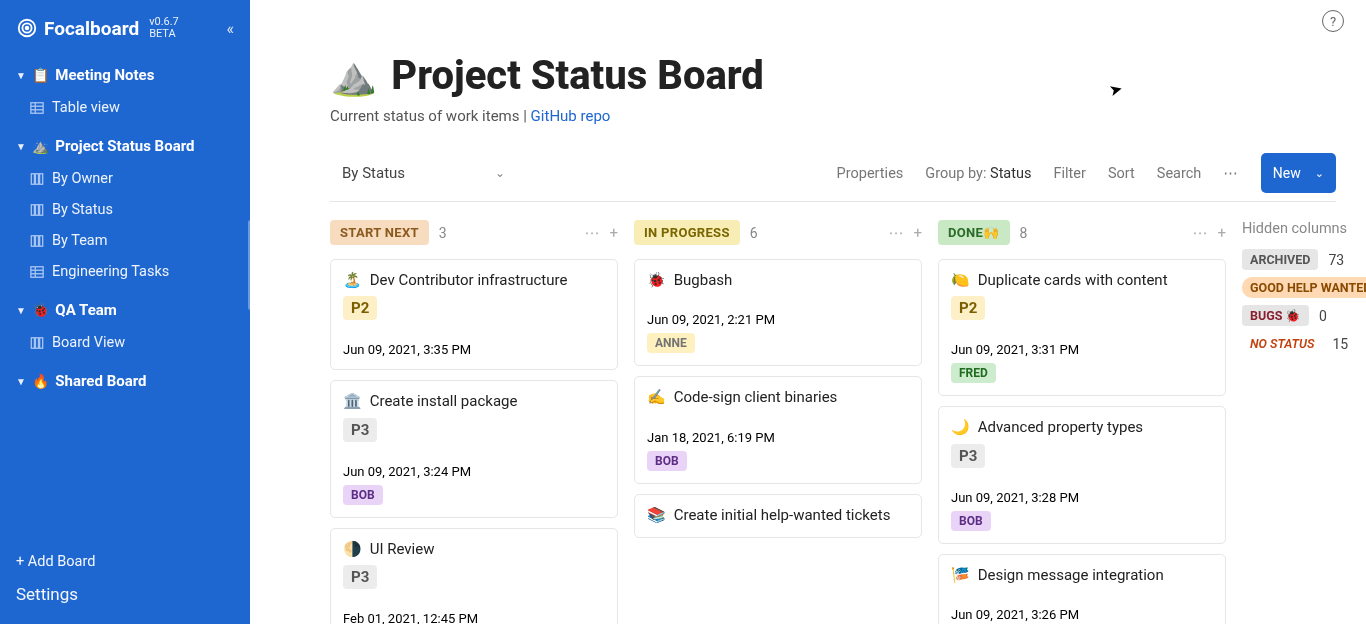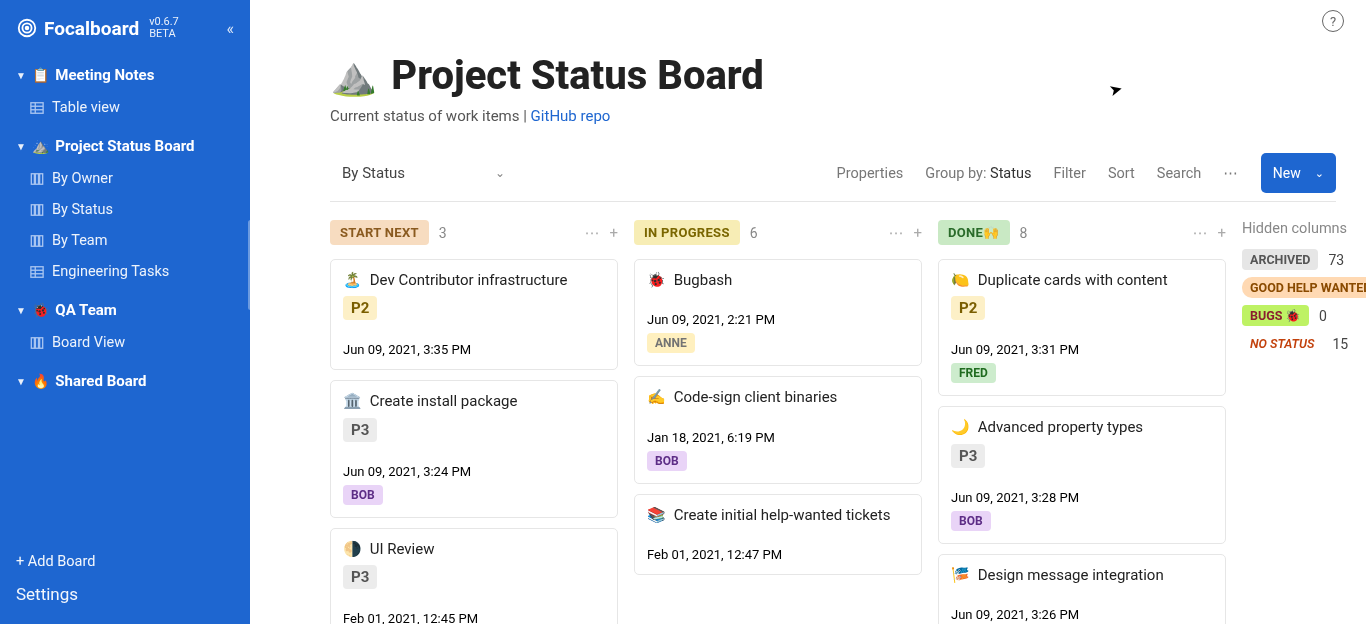--- a/index.html
+++ b/index.html
@@ -66,21 +66,21 @@
 .as-FRED { background: #cdeccd; color: #1f6b1f;}
 .as-BOB { background: #e9d4f7; color: #5d2d86;}
 
 .hidden-cols { width: 190px; flex-shrink:0;}
 .hidden-header { font-size: 14.5px; color: #888; margin-bottom: 12px;}
 .hidden-row { display:flex; align-items:center; gap:10px; margin-bottom:7px; cursor:pointer;}
 .hidden-label { padding: 3px 8px; border-radius: 4px; font-size: 12.5px; font-weight:700;}
 .hidden-count { color:#444; font-size:14px;}
 .hl-archived { background:#e6e6e6; color:#555;}
 .hl-help { background:#ffd9b3; color:#8a4a00;border-radius:10px;}
-.hl-bugs { background:#bef264; color:#8a1f2f;}
+.hl-bugs { background:#e5e5e5; color:#8a1f2f;}
 .hl-none { color:#c2410c; font-weight:600;font-style:italic;}
 
 
 .cl-start { background:#f7dcc0; color:#8a5a1f;}
 .cl-progress { background:#f7edb5; color:#7a6600;}
 .cl-done { background:#c9e9c4; color:#2a6b2a;}
 </style>
 </head>
 <body>
 
@@ -275,21 +275,20 @@
           </div><div class="card-date">Jun 09, 2021, 2:21 PM</div><span class="assignee as-ANNE">ANNE</span></div>
         <div class="card"><div class="card-title-row">
             <span class="card-emoji">✍️</span>
             <span>Code-sign client binaries</span>
           </div><div class="card-date">Jan 18, 2021, 6:19 PM</div><span class="assignee as-BOB">BOB</span></div>
         <div class="card">
           <div class="card-title-row">
             <span class="card-emoji">📚</span>
             <span>Create initial help-wanted tickets</span>
           </div>
-          <div class="card-date">Feb 01, 2021, 12:47 PM</div>
         </div>
       </div>
       <div class="column">
         <div class="col-header">
           <span class="col-label cl-done">DONE🙌</span>
           <span class="col-count">8</span>
           <div class="col-actions">
             <span>⋯</span>
             <span>+</span>
           </div>

